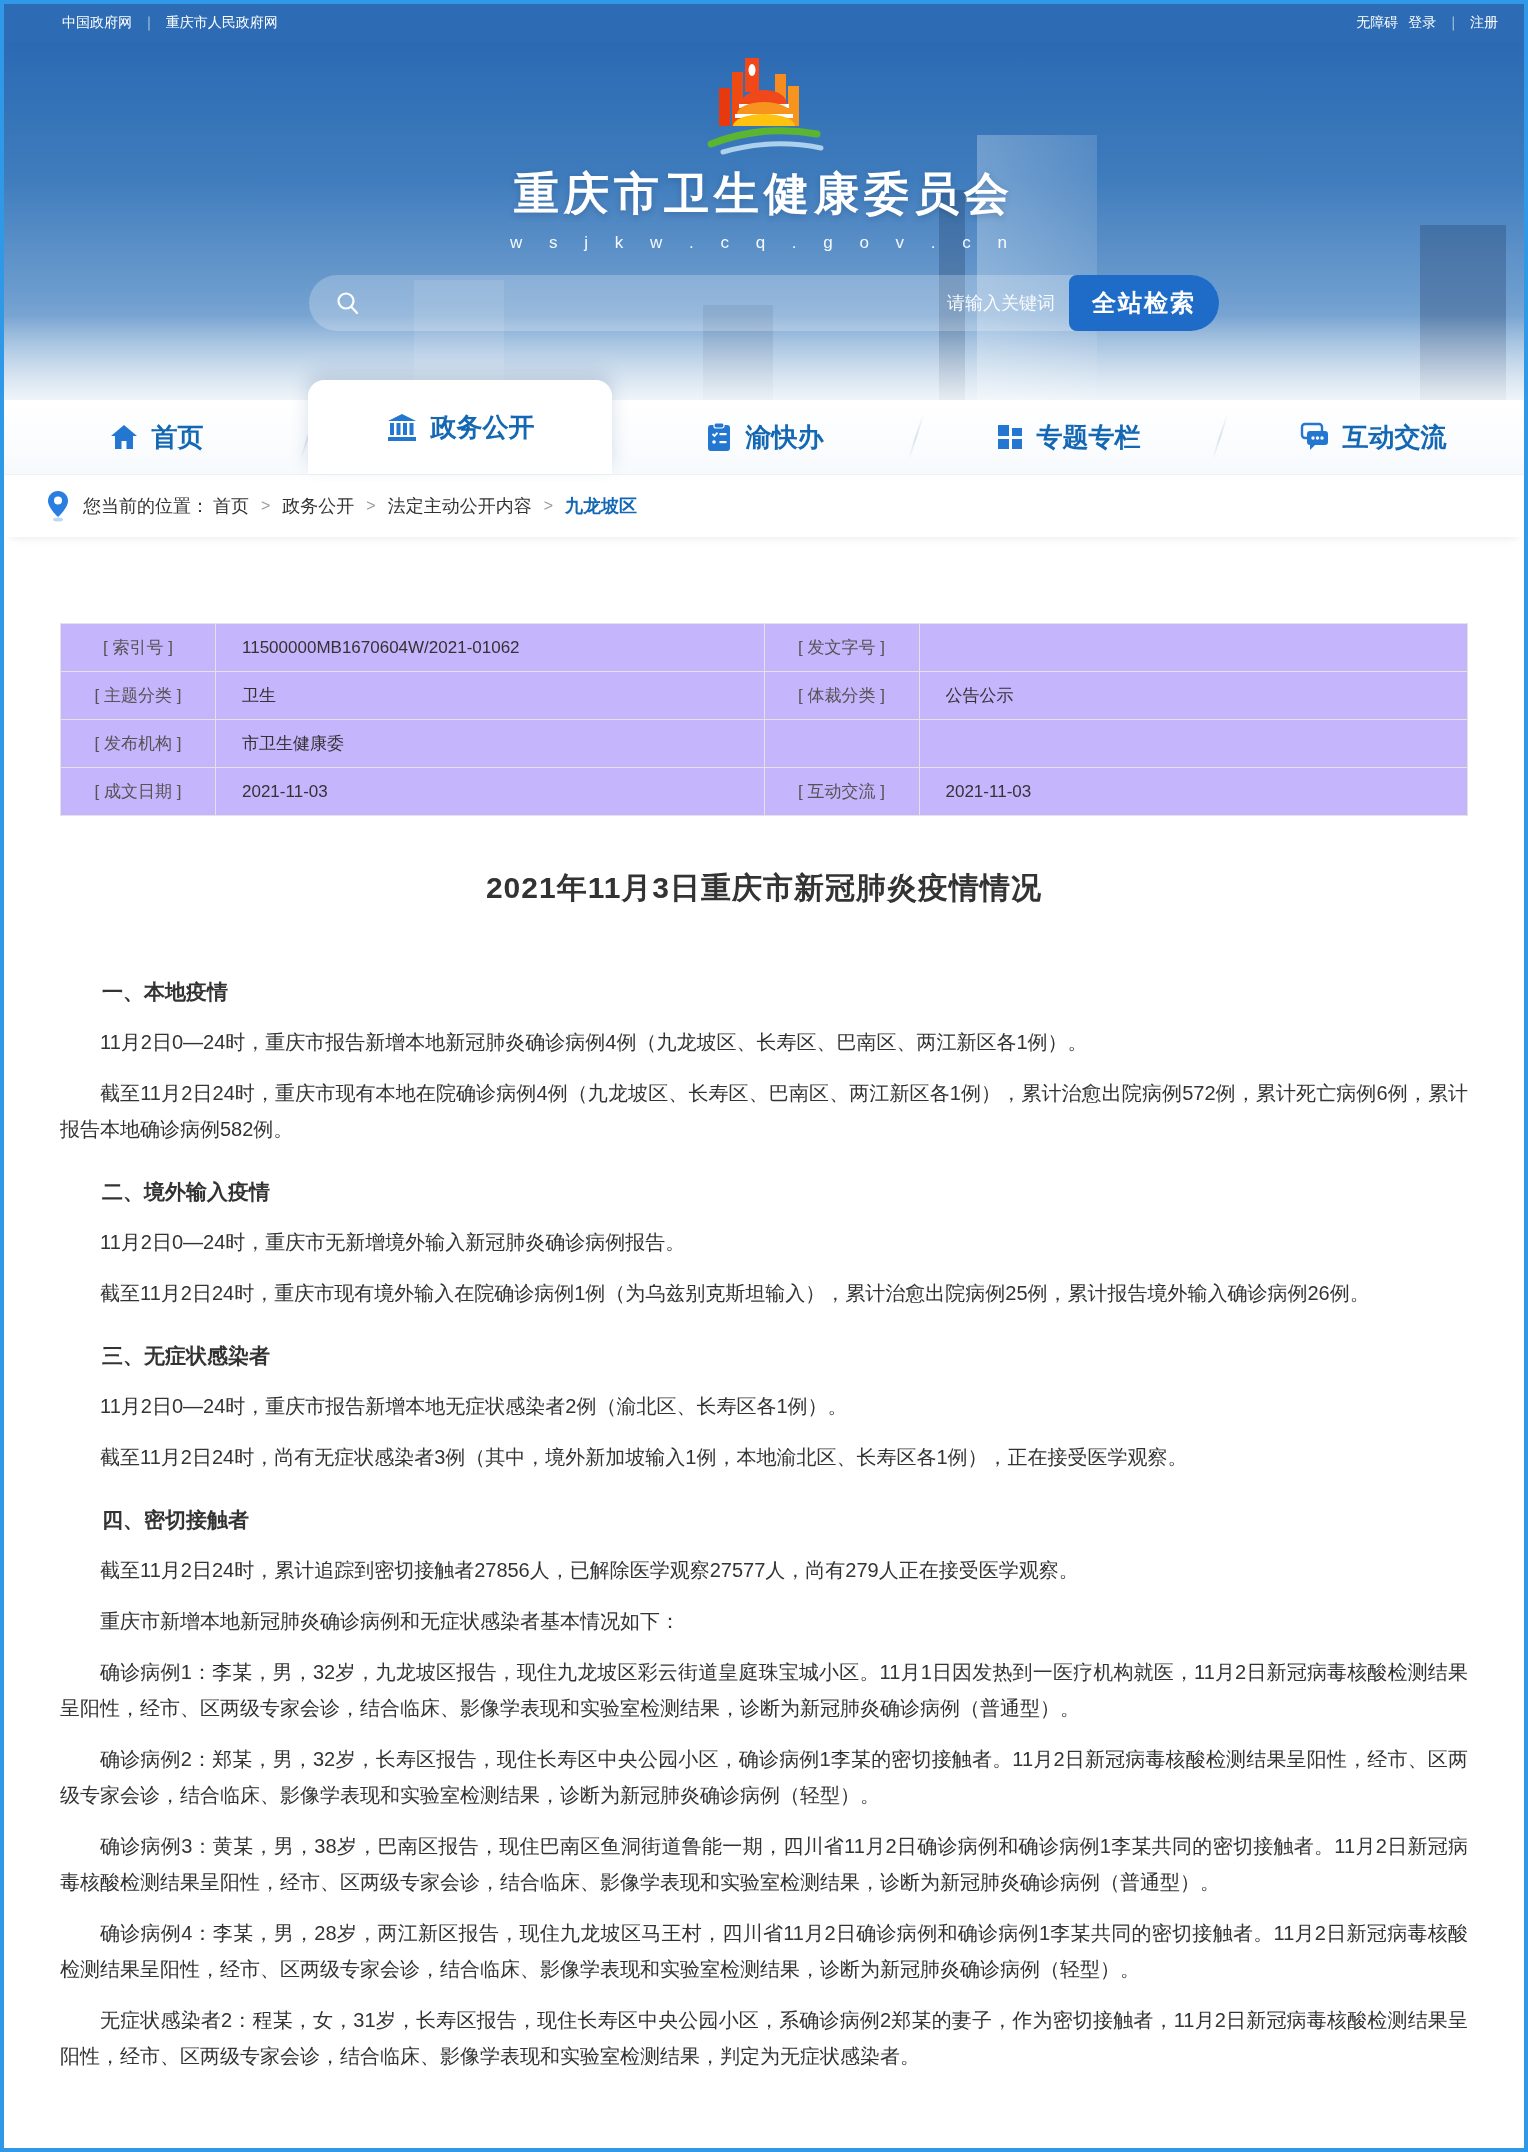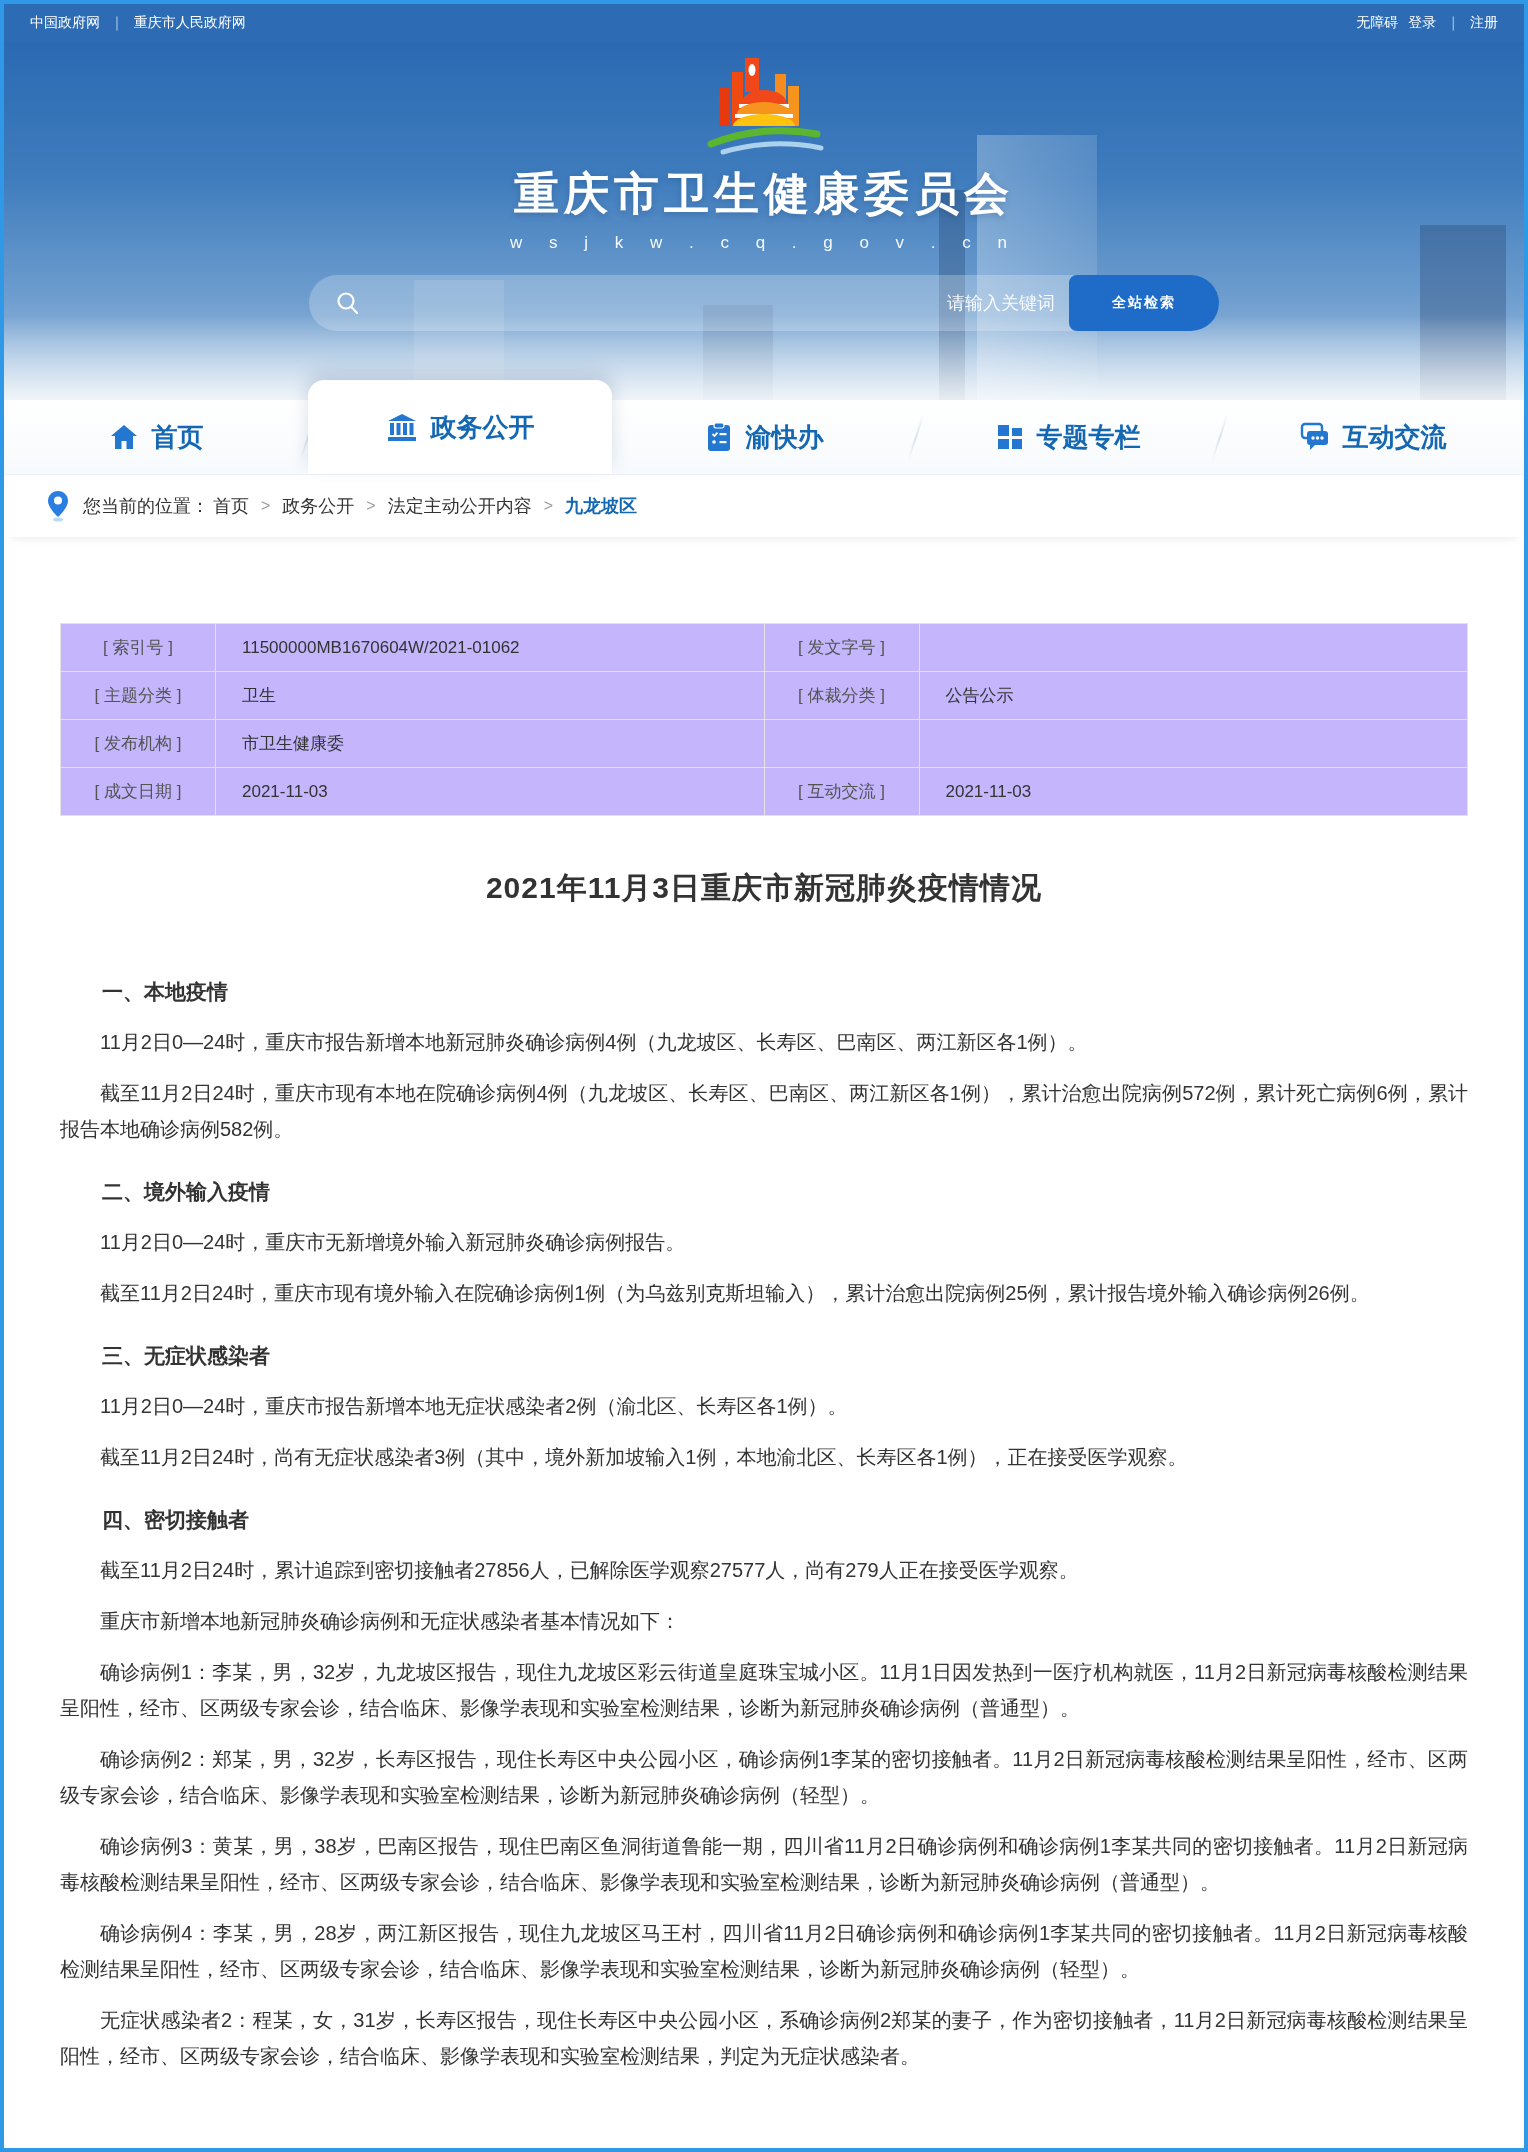--- a/index.html
+++ b/index.html
@@ -3,21 +3,21 @@
 <meta charset="utf-8">
 <style>
   html,body{margin:0;padding:0;background:#ffffff;}
   body{font-family:"Liberation Sans","DejaVu Sans",sans-serif;}
   .page{width:1528px;height:2152px;box-sizing:border-box;border:4px solid #2f99e8;
         background:#fff;overflow:hidden;position:relative;}
 
   
   .topbar{height:38px;background:#2d6cb4;display:flex;align-items:center;
           justify-content:space-between;padding:0 26px;color:#fff;font-size:14px;}
-  .topbar .grp{display:flex;align-items:center;gap:10px;}
+  .topbar .grp{display:flex;align-items:center;gap:10px;margin-left:32px;}
   .topbar a{color:#fff;text-decoration:none;cursor:pointer;}
   .topbar .div{color:rgba(255,255,255,.7);}
 
   
   .hero{position:relative;height:358px;text-align:center;overflow:hidden;
         background:linear-gradient(180deg,#2b6ab3 0%,#3f7cbd 38%,#6f9ecf 72%,#a9c5e0 100%);}
   .bld{position:absolute;bottom:0;}
   .bld1{left:64%;width:120px;height:265px;background:linear-gradient(90deg,rgba(235,244,252,.30),rgba(180,205,230,.22));}
   .bld2{left:61.5%;width:26px;height:210px;background:rgba(30,60,100,.30);}
   .bld3{right:18px;width:86px;height:175px;background:rgba(35,65,105,.33);}
@@ -28,21 +28,21 @@
   .logo{margin:10px auto 0;width:126px;height:112px;display:block;cursor:pointer;position:relative;z-index:1;}
   .site-title{color:#fff;font-size:45px;font-weight:bold;letter-spacing:5px;margin:0;position:relative;z-index:1;
               text-shadow:0 2px 6px rgba(20,50,90,.25);}
   .site-url{color:rgba(255,255,255,.95);font-size:17px;letter-spacing:11px;margin-top:9px;position:relative;z-index:1;}
   .searchbar{width:910px;height:56px;margin:22px auto 0;display:flex;align-items:center;position:relative;z-index:1;
              background:rgba(255,255,255,.24);border-radius:28px;}
   .searchbar .mag{margin-left:26px;flex:0 0 auto;}
   .searchbar input{flex:1;background:transparent;border:0;outline:0;color:#fff;font-size:18px;
              padding:0 14px;font-family:inherit;text-align:right;}
   .searchbar input::placeholder{color:rgba(255,255,255,.92);}
-  .search-btn{width:150px;height:56px;border:0;background:#1e6cc8;color:#fff;font-size:14px;font-weight:bold;
+  .search-btn{width:150px;height:56px;border:0;background:#1e6cc8;color:#fff;font-size:24px;font-weight:bold;
              border-radius:8px 28px 28px 8px;cursor:pointer;font-family:inherit;letter-spacing:2px;}
 
   
   .nav{height:74px;background:linear-gradient(180deg,#ffffff,#f7fafd);display:flex;position:relative;z-index:3;}
   .tab{flex:1;display:flex;align-items:center;justify-content:center;gap:13px;color:#1467b3;
        font-size:26px;font-weight:bold;cursor:pointer;position:relative;}
   .tab:not(.active)::after{content:"";position:absolute;right:-1px;top:14px;bottom:14px;width:2px;
        background:linear-gradient(180deg,rgba(200,214,230,0),#d7e2ee,rgba(200,214,230,0));transform:skewX(-18deg);}
   .tab:last-child::after{display:none;}
   .tab.active{background:#fff;margin-top:-20px;height:94px;border-radius:16px 16px 0 0;

